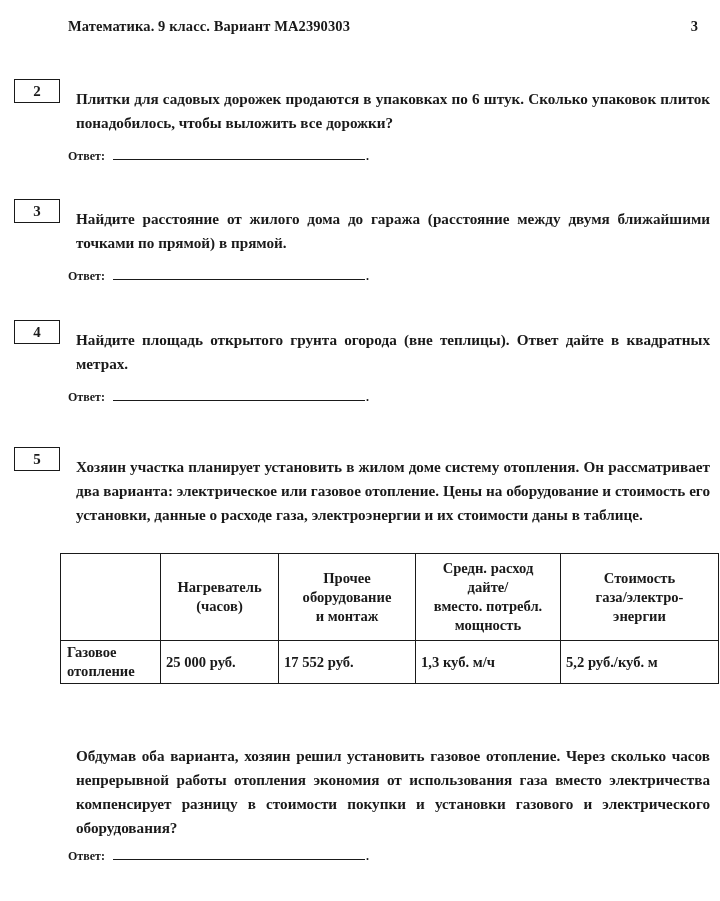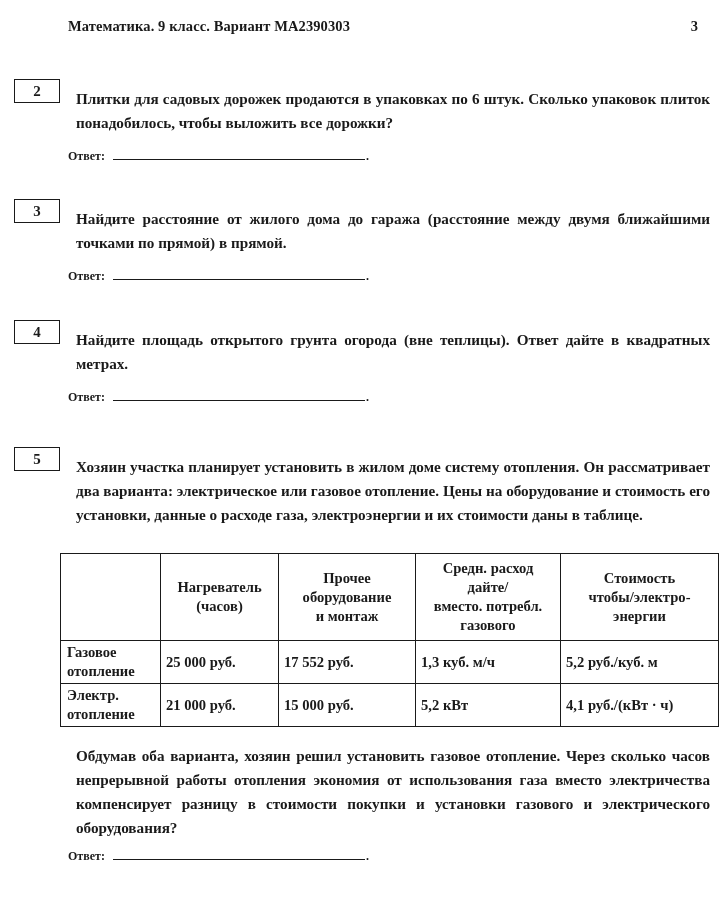--- a/index.html
+++ b/index.html
@@ -221,50 +221,40 @@
           </th>
           <th>
             <span>Прочее</span><br>
             <span>оборудование</span><br>
             <span>и монтаж</span>
           </th>
           <th>
             <span>Средн. расход</span><br>
             <span>дайте/</span><br>
             <span>вместо. потребл.</span><br>
-            <span>газового</span>
+            <span>мощность</span>
           </th>
           <th>
             <span>Стоимость</span><br>
-            <span>чтобы/электро-</span><br>
+            <span>газа/электро-</span><br>
             <span>энергии</span>
           </th>
         </tr>
       </thead>
       <tbody>
         <tr>
           <td class="rowhead">
             <span>Газовое</span><br>
             <span>отопление</span>
           </td>
           <td class="val">25 000 руб.</td>
           <td class="val">17 552 руб.</td>
           <td class="val">1,3 куб. м/ч</td>
           <td class="val">5,2 руб./куб. м</td>
         </tr>
-        <tr>
-          <td class="rowhead">
-            <span>Электр.</span><br>
-            <span>отопление</span>
-          </td>
-          <td class="val">21 000 руб.</td>
-          <td class="val">15 000 руб.</td>
-          <td class="val">5,2 кВт</td>
-          <td class="val">4,1 руб./(кВт · ч)</td>
-        </tr>
       </tbody>
     </table>
   </div>
 
   <div class="task" style="top:736px;">
     <div class="task-body">
       <p class="task-text">Обдумав оба варианта, хозяин решил установить газовое отопление. Через сколько часов непрерывной работы отопления экономия от использования газа вместо электричества компенсирует разницу в стоимости покупки и установки газового и электрического оборудования?</p>
     </div>
   </div>
 

